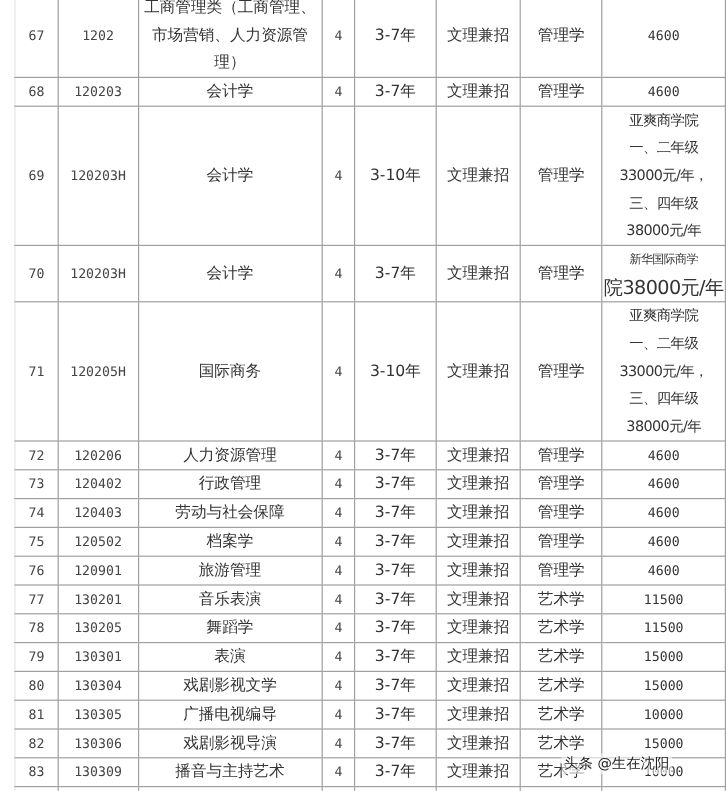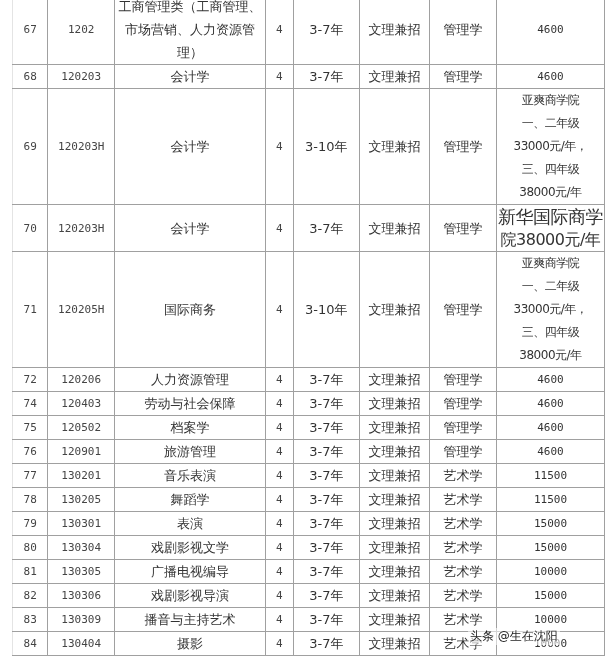--- a/index.html
+++ b/index.html
@@ -110,21 +110,21 @@
   </tr>
         <tr style="height: 46px;">
     <td class="c-idx num">70</td>
     <td class="num">120203H</td>
     <td class="cn">会计学</td>
     <td class="num">4</td>
     <td class="cn">3-7年</td>
     <td class="cn">文理兼招</td>
     <td class="cn">管理学</td>
     <td class="fee-multi">
-            <span style="font-size: 18px; white-space: nowrap; letter-spacing: -0.5px;">新华国际商学</span>
+            <span style="font-size: 10px; white-space: nowrap; letter-spacing: -0.5px;">新华国际商学</span>
             <span style="font-size: 16px; white-space: nowrap; letter-spacing: -0.5px;">院38000元/年</span>
           </td>
   </tr>
         <tr style="height: 110px;">
     <td class="c-idx num">71</td>
     <td class="num">120205H</td>
     <td class="cn">国际商务</td>
     <td class="num">4</td>
     <td class="cn">3-10年</td>
     <td class="cn">文理兼招</td>
@@ -134,20 +134,32 @@
             <span style="font-size: 12px; white-space: nowrap; letter-spacing: -0.5px;">一、二年级</span>
             <span style="font-size: 12px; white-space: nowrap; letter-spacing: -0.5px;">33000元/年，</span>
             <span style="font-size: 12px; white-space: nowrap; letter-spacing: -0.5px;">三、四年级</span>
             <span style="font-size: 12px; white-space: nowrap; letter-spacing: -0.5px;">38000元/年</span>
           </td>
   </tr>
         <tr style="height: 23px; padding-left: 40px;">
     <td class="c-idx num">72</td>
     <td class="num">120206</td>
     <td class="cn">人力资源管理</td>
+    <td class="num">4</td>
+    <td class="cn">3-7年</td>
+    <td class="cn">文理兼招</td>
+    <td class="cn">管理学</td>
+    <td class="fee-multi">
+            <span style="font-family: &quot;DejaVu Sans Mono&quot;, monospace; font-size: 11px;">4600</span>
+          </td>
+  </tr>
+        <tr style="height: 23px;">
+    <td class="c-idx num">73</td>
+    <td class="num">120402</td>
+    <td class="cn">行政管理</td>
     <td class="num">4</td>
     <td class="cn">3-7年</td>
     <td class="cn">文理兼招</td>
     <td class="cn">管理学</td>
     <td class="fee-multi">
             <span style="font-family: &quot;DejaVu Sans Mono&quot;, monospace; font-size: 11px;">4600</span>
           </td>
   </tr>
         <tr style="height: 23px;">
     <td class="c-idx num">74</td>

